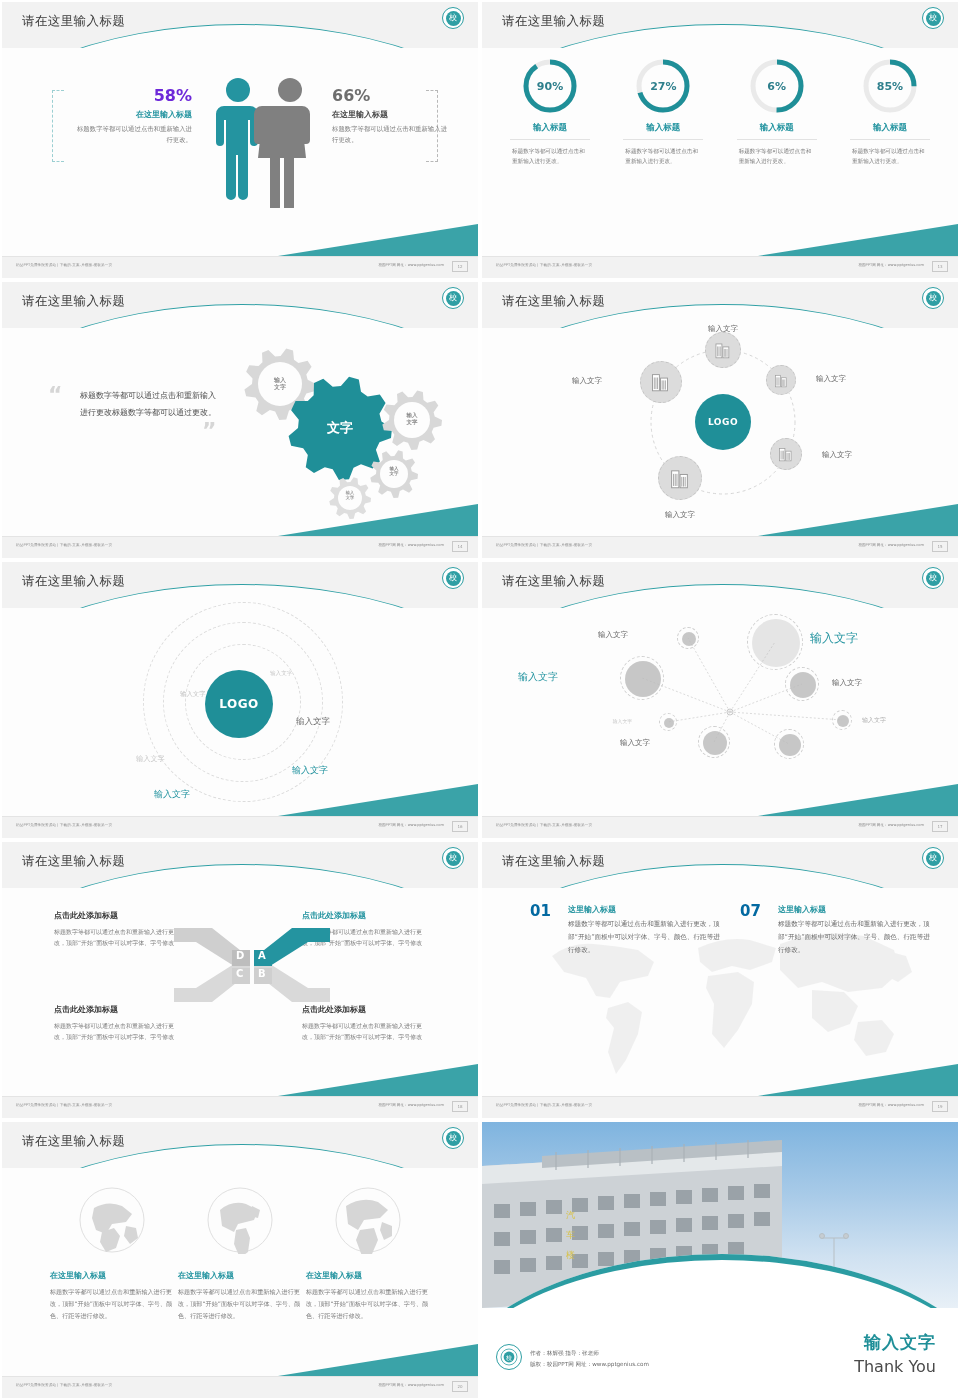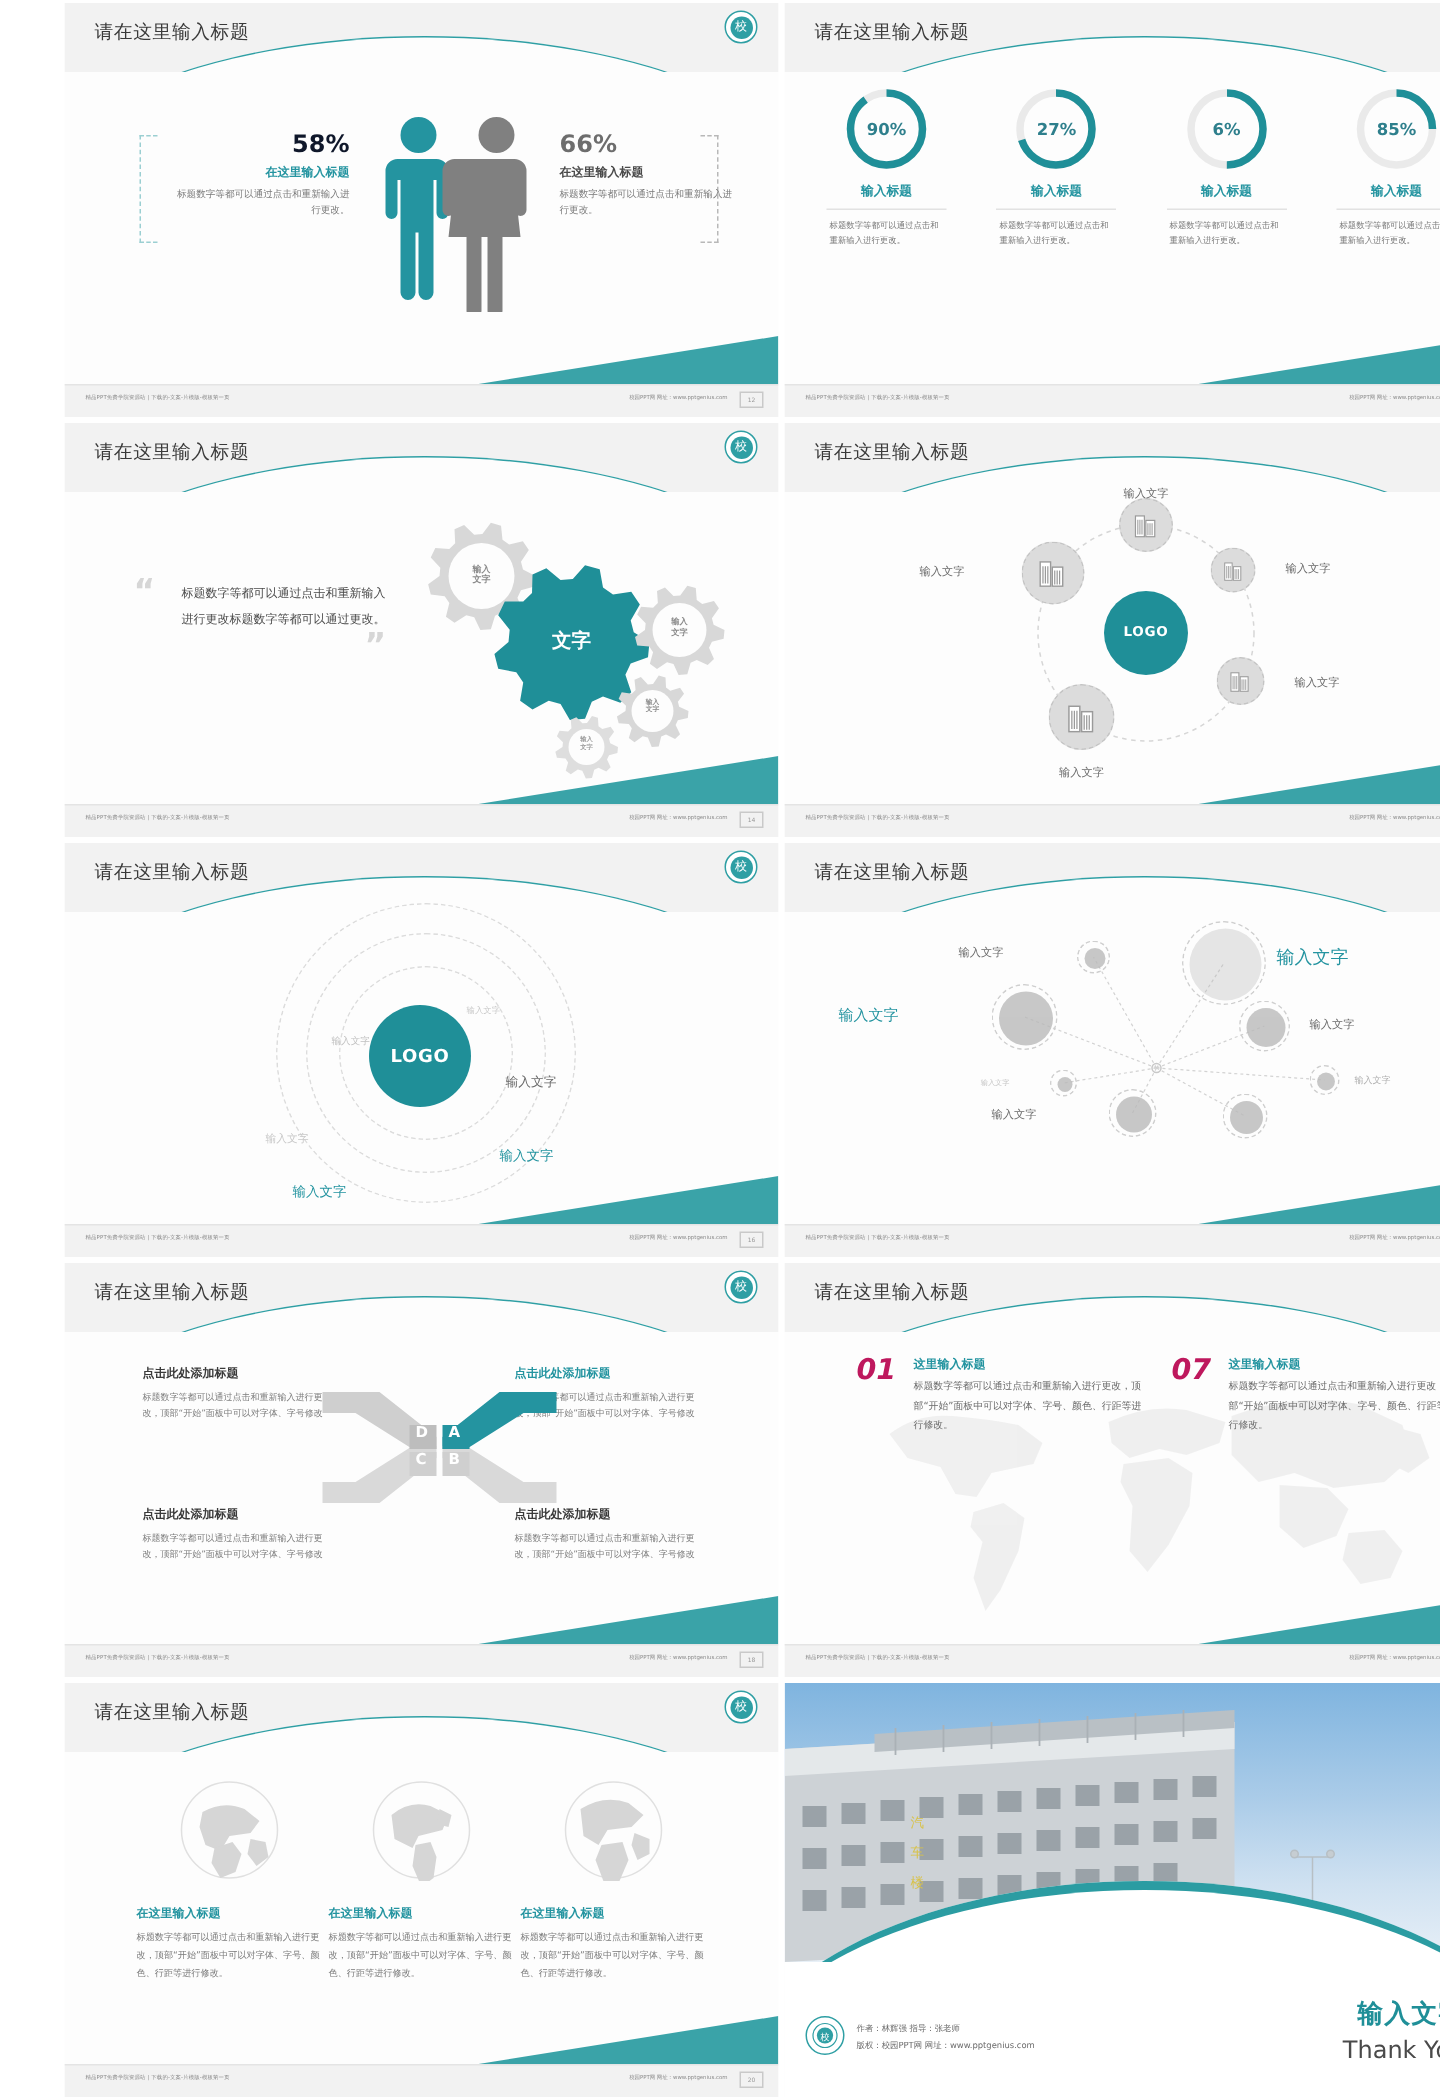--- a/index.html
+++ b/index.html
@@ -6,21 +6,21 @@
   body {
     width:960px; height:1400px;
     background:#ffffff;
     font-family:"DejaVu Sans","Liberation Sans",sans-serif;
     overflow:hidden;
   }
   .sheet { width:960px; height:1400px; display:grid;
            grid-template-columns:480px 480px;
            grid-template-rows:repeat(5,280px); }
   .slide { position:relative; width:480px; height:280px; overflow:hidden;
-           background:#ffffff;margin-left:41px; }
+           background:#ffffff; }
   .slide-inner { position:absolute; left:2px; top:2px; width:476px; height:276px;
                  background:#fdfdfd; overflow:hidden; }
 
   
   .hdr { position:absolute; left:0; top:0; width:476px; height:46px;
          background:#f2f2f2; overflow:hidden; }
   .hdr-white { position:absolute; left:-30px; top:22px; width:540px; height:120px;
                background:#fdfdfd; border-radius:50% 50% 0 0 / 100% 100% 0 0; }
   .hdr-curve { position:absolute; left:-30px; top:22px; width:540px; height:120px;
                border-top:1.6px solid #2f9fa4;
@@ -57,21 +57,21 @@
 
   
   .s1-wrap { position:absolute; left:30px; top:20px; width:420px; height:140px; }
   .s1-bracket-l { position:absolute; left:20px; top:22px; width:12px; height:72px;
                   border-left:1px dashed #9bcfd2; border-top:1px dashed #9bcfd2;
                   border-bottom:1px dashed #9bcfd2; }
   .s1-bracket-r { position:absolute; right:14px; top:22px; width:12px; height:72px;
                   border-right:1px dashed #b8b8b8; border-top:1px dashed #b8b8b8;
                   border-bottom:1px dashed #b8b8b8; }
   .s1-pct { font-size:16px; font-weight:bold; }
-  .s1-pct.m { color:#0f172a; }
+  .s1-pct.m { color:#6d28d9; }
   .s1-pct.f { color:#6d6d6d; }
   .s1-h { font-size:8px; font-weight:bold; margin-top:4px; }
   .s1-h.m { color:#2494a0; }
   .s1-h.f { color:#4a4a4a; }
   .s1-p { font-size:6.4px; color:#7a7a7a; line-height:1.7; margin-top:4px; }
   .s1-col-l { position:absolute; left:44px; top:18px; width:116px; text-align:right; }
   .s1-col-r { position:absolute; left:300px; top:18px; width:116px; text-align:left; }
   .s1-figs { position:absolute; left:176px; top:0px; width:120px; height:140px; }
 
   
@@ -126,22 +126,22 @@
   .s7-h { font-size:8px; font-weight:bold; color:#3a3a3a; margin-bottom:5px; }
   .s7-h.teal { color:#2494a0; }
   .s7-p { font-size:6px; color:#7d7d7d; line-height:1.85; }
   .s7-x { position:absolute; left:170px; top:32px; width:160px; height:90px; }
   .s7-letter { position:absolute; color:#fff; font-size:10px; font-weight:bold; }
 
   
   .s8-map { position:absolute; left:30px; top:26px; width:420px; height:175px;
             opacity:.5; }
   .s8-item { position:absolute; width:190px; }
-  .s8-num { position:absolute; left:0; top:-2px; font-size:19px; font-weight:bold;
-            font-style:italic; color:#be185d; }
+  .s8-num { position:absolute; left:0; top:-2px; font-size:15px; font-weight:bold;
+            color:#0369a1; }
   .s8-h { font-size:8px; font-weight:bold; color:#2494a0; margin-left:38px; }
   .s8-p { font-size:6.6px; color:#6a6a6a; line-height:1.95; margin-left:38px;
           margin-top:3px; }
 
   
   .s9-col { position:absolute; width:124px; top:18px; }
   .s9-globe { width:68px; height:68px; margin:0 auto 16px; position:relative; }
   .s9-h { font-size:8px; font-weight:bold; color:#2494a0; margin-bottom:5px; }
   .s9-p { font-size:6.1px; color:#7a7a7a; line-height:1.95; }
 

